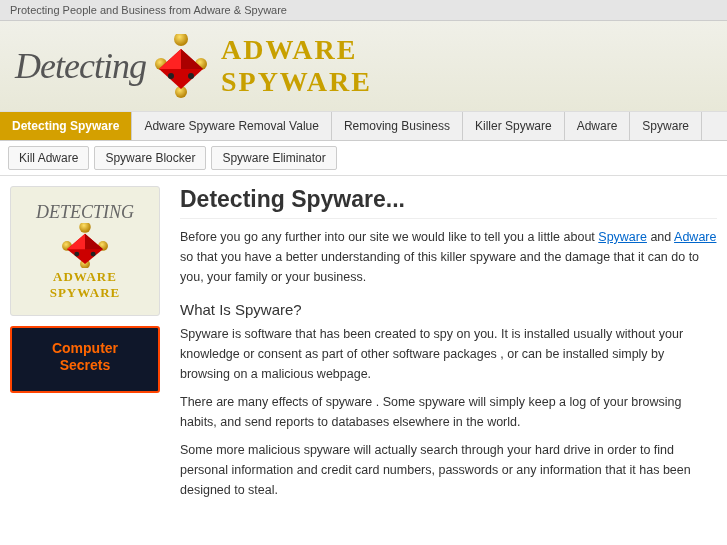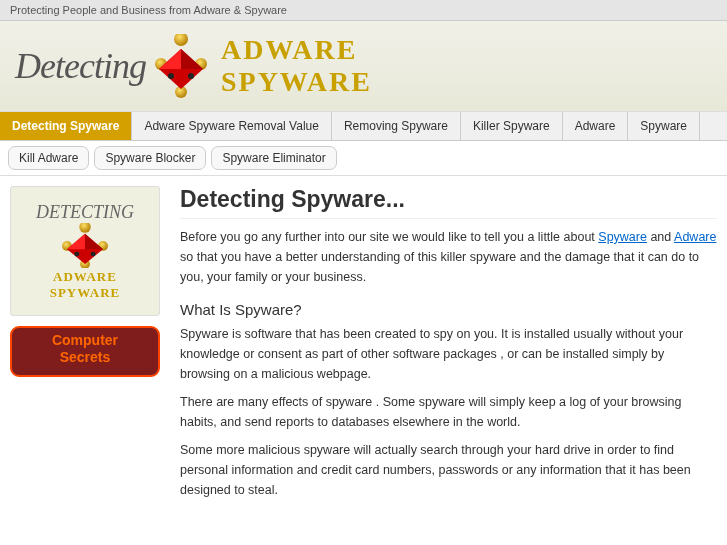--- a/index.html
+++ b/index.html
@@ -102,21 +102,21 @@
       padding: 5px 8px;
       gap: 5px;
     }
 
     .sec-nav-item {
       padding: 4px 10px;
       font-size: 12px;
       border: 1px solid #ccc;
       background: #f8f8f8;
       cursor: pointer;
-      border-radius: 7px;
+      border-radius: 2px;
     }
 
     
     #main-content {
       display: flex;
       padding: 10px;
       gap: 10px;
     }
 
     
@@ -158,24 +158,24 @@
     .sidebar-logo-adware, .sidebar-logo-spyware {
       font-size: 13px;
       font-weight: bold;
       color: #c8a000;
       font-family: Georgia, serif;
       letter-spacing: 1px;
     }
 
     #sidebar-ad {
       width: 150px;
-      background: #7f1d1d;
+      background: #0f172a;
       border: 2px solid #ff4400;
-      border-radius: 9px;
-      padding: 4px;
+      border-radius: 3px;
+      padding: 12px;
       color: #fff;
       font-size: 11px;
     }
 
     .ad-title {
       font-size: 14px;
       font-weight: bold;
       color: #ffcc00;
       text-align: center;
       line-height: 1.2;
@@ -280,21 +280,21 @@
 </div>
 
 <div id="primary-nav">
   <div class="nav-item active">
     <span>Detecting Spyware</span>
   </div>
   <div class="nav-item">
     <span>Adware Spyware Removal Value</span>
   </div>
   <div class="nav-item">
-    <span>Removing Spyware</span>
+    <span>Removing Business</span>
   </div>
   <div class="nav-item">
     <span>Killer Spyware</span>
   </div>
   <div class="nav-item">
     <span>Adware</span>
   </div>
   <div class="nav-item">
     <span>Spyware</span>
   </div>

